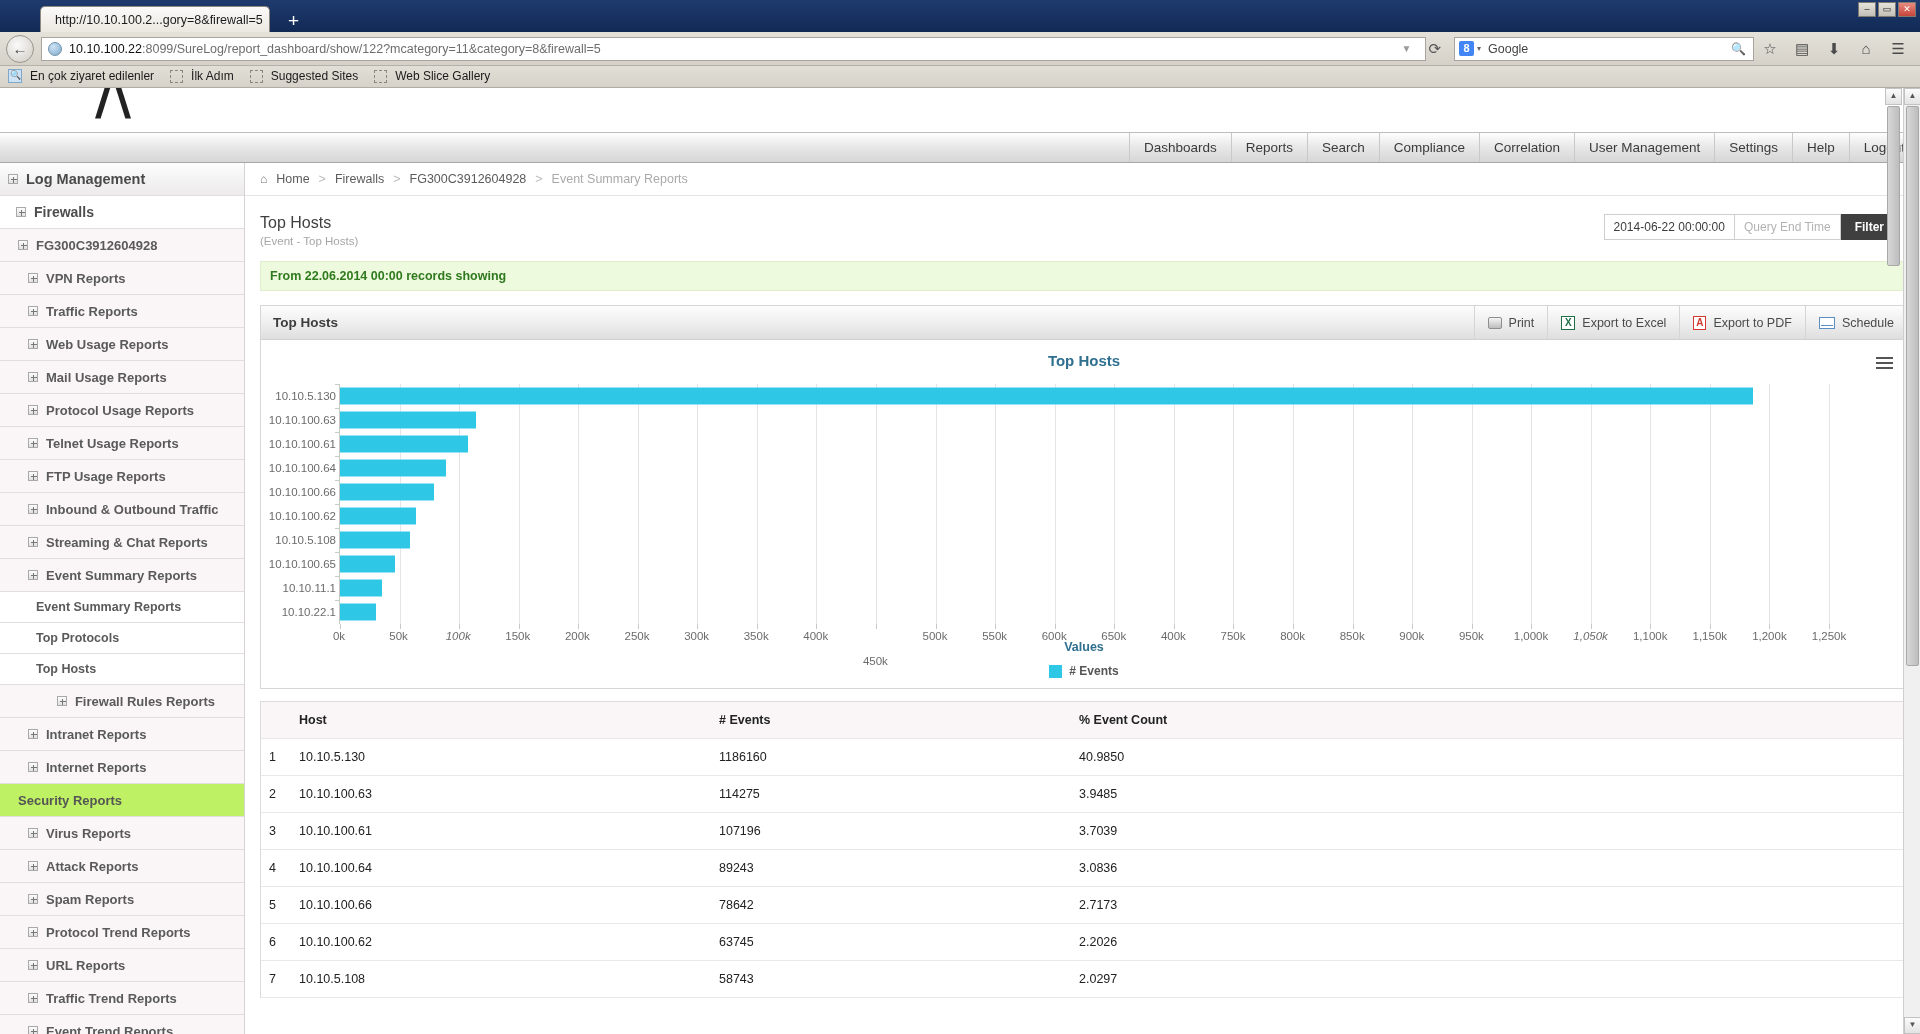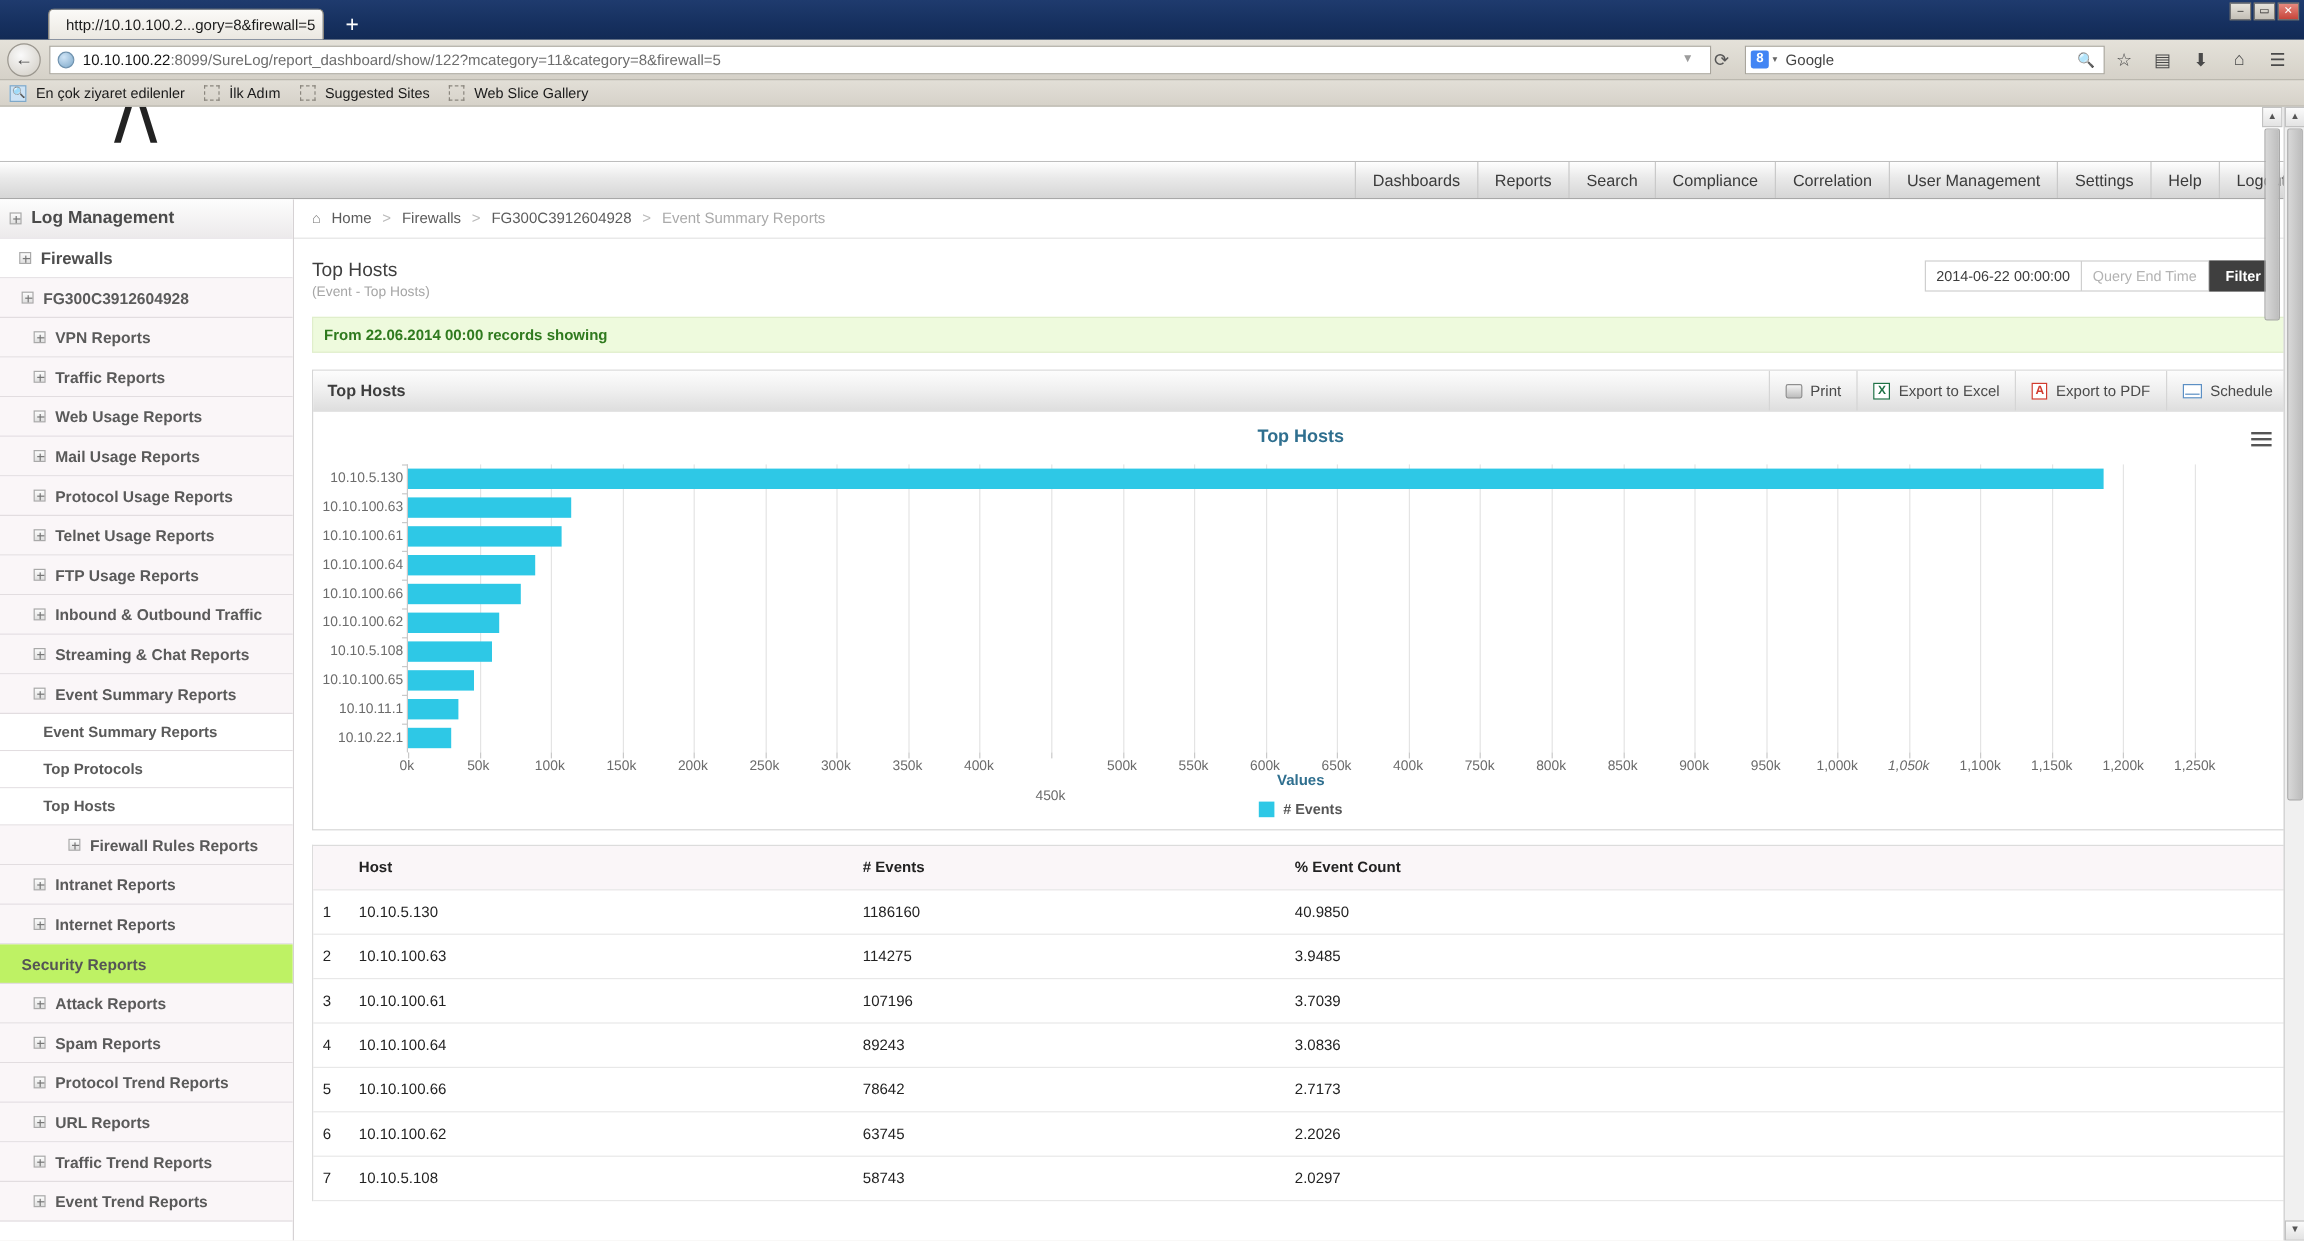--- a/index.html
+++ b/index.html
@@ -389,20 +389,24 @@
             <div class="side-row side-l2" style="padding-left: 28px;">
               <span class="plusbox"></span>
               <span>Intranet Reports</span>
             </div>
             <div class="side-row side-l2" style="padding-left: 28px;">
               <span class="plusbox"></span>
               <span>Internet Reports</span>
             </div>
             <div class="side-row side-sec">
               <span>Security Reports</span>
+            </div>
+            <div class="side-row side-l2" style="padding-left: 28px;">
+              <span class="plusbox"></span>
+              <span>Virus Reports</span>
             </div>
             <div class="side-row side-l2" style="padding-left: 28px;">
               <span class="plusbox"></span>
               <span>Attack Reports</span>
             </div>
             <div class="side-row side-l2" style="padding-left: 28px;">
               <span class="plusbox"></span>
               <span>Spam Reports</span>
             </div>
             <div class="side-row side-l2" style="padding-left: 28px;">
@@ -562,21 +566,21 @@
                     <div class="bar" style="width: 6.29136%; top: 108px; background: rgb(46, 200, 230);"></div>
                     <div class="bar" style="width: 5.0996%; top: 132px; background: rgb(46, 200, 230);"></div>
                     <div class="bar" style="width: 4.69944%; top: 156px; background: rgb(46, 200, 230);"></div>
                     <div class="bar" style="width: 3.68%; top: 180px; background: rgb(46, 200, 230);"></div>
                     <div class="bar" style="width: 2.8%; top: 204px; background: rgb(46, 200, 230);"></div>
                     <div class="bar" style="width: 2.4%; top: 228px; background: rgb(46, 200, 230);"></div>
                   </div>
                 <div class="xlabels" id="xlabels">
                     <div class="xlab" style="left: 0%;">0k</div>
                     <div class="xlab" style="left: 4%;">50k</div>
-                    <div class="xlab" style="left: 8%;">100k</div>
+                    <div class="xlab" style="left: 8%; font-style: italic;">100k</div>
                     <div class="xlab" style="left: 12%;">150k</div>
                     <div class="xlab" style="left: 16%;">200k</div>
                     <div class="xlab" style="left: 20%;">250k</div>
                     <div class="xlab" style="left: 24%;">300k</div>
                     <div class="xlab" style="left: 28%;">350k</div>
                     <div class="xlab" style="left: 32%;">400k</div>
                     <div class="xlab" style="left: 36%; margin-top: 25px;">450k</div>
                     <div class="xlab" style="left: 40%;">500k</div>
                     <div class="xlab" style="left: 44%;">550k</div>
                     <div class="xlab" style="left: 48%;">600k</div>

